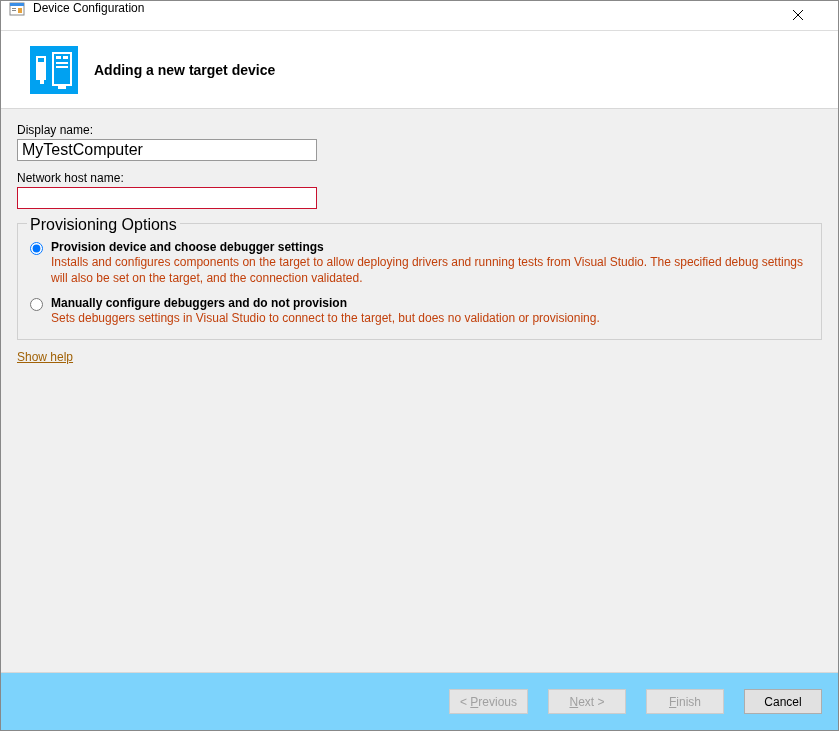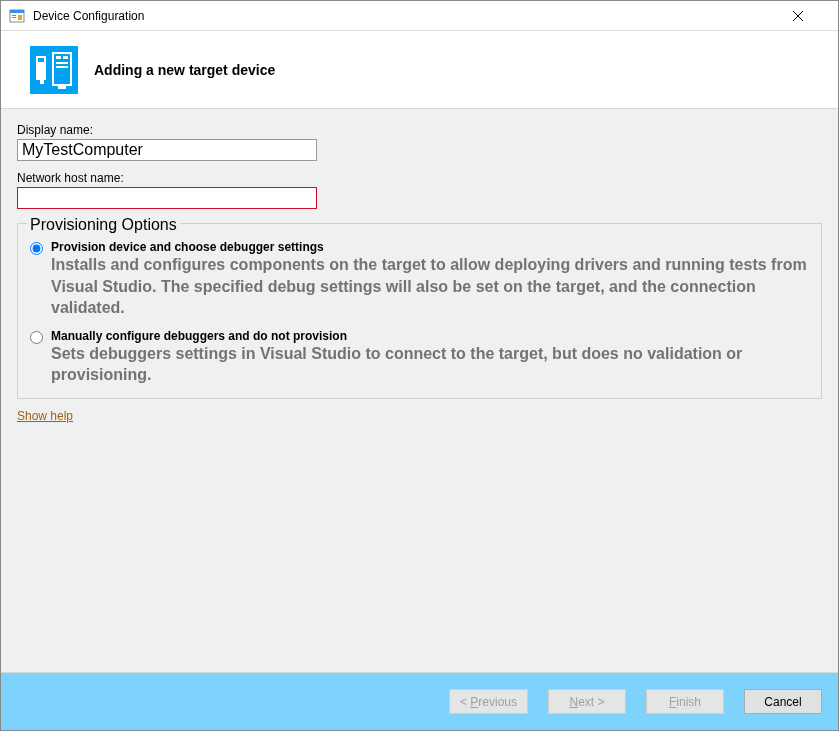--- a/index.html
+++ b/index.html
@@ -8,21 +8,21 @@
       font-size: 12px;
       background: #fff;
       width: 839px;
       height: 731px;
       overflow: hidden;
       border: 1px solid #888;
     }
     .titlebar {
       height: 30px;
       display: flex;
-      align-items: center;
+      align-items: flex-start;
       padding: 0 20px 0 8px;
       background: #fff;
       border-bottom: 1px solid #ddd;
     }
     .titlebar .app-icon {
       width: 16px; height: 16px;
       margin-right: 8px;
       display: inline-flex;
     }
     .titlebar .title { flex: 1; font-size: 12px; color: #000; }
@@ -82,21 +82,21 @@
       top: -18px;
       display: inline-block;
     }
     .fieldset-inner { margin-top: -12px; }
 
     .radio-row { display: flex; align-items: flex-start; margin-bottom: 10px; }
     .radio-row:last-child { margin-bottom: 0; }
     .radio-row input[type=radio] { margin-top: 2px; margin-right: 8px; flex: 0 0 auto; }
     .radio-row .radio-text { flex: 1; }
     .radio-row .radio-title { font-weight: bold; font-size: 12px; color: #000; display: block; }
-    .radio-row .radio-desc { font-size: 16px; color: #737373; display: block; line-height: 1.35; font-weight: bold; }
+    .radio-row .radio-desc { font-size: 12px; color: #c2410c; display: block; line-height: 1.35; }
 
     .link { color: #a16207; text-decoration: underline; cursor: pointer; font-size: 12px; }
 
     .footer {
       height: 58px;
       display: flex;
       align-items: center;
       justify-content: flex-end;
       padding: 0 16px;
       gap: 20px;

